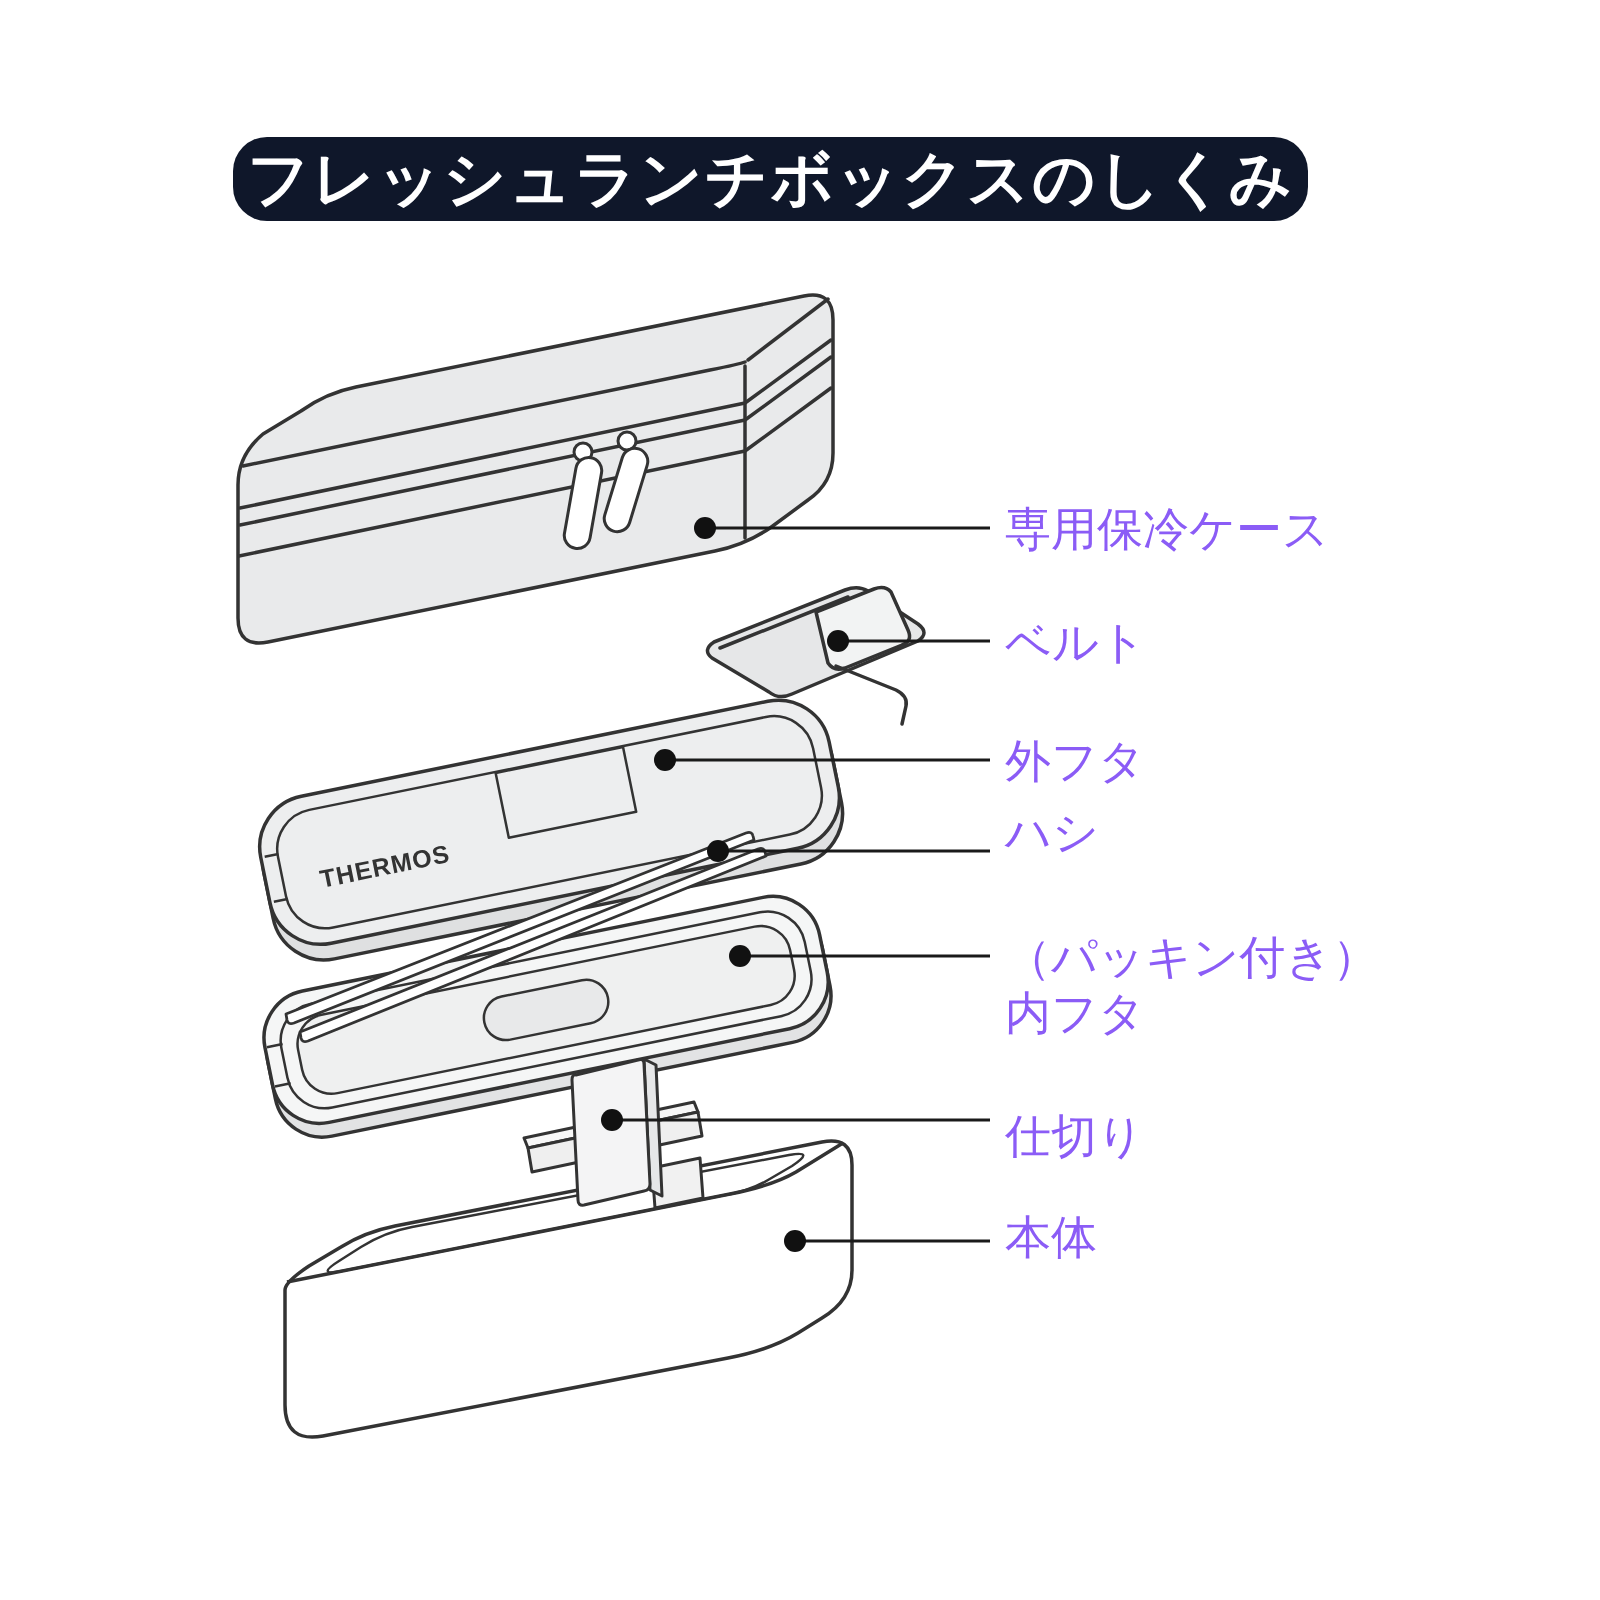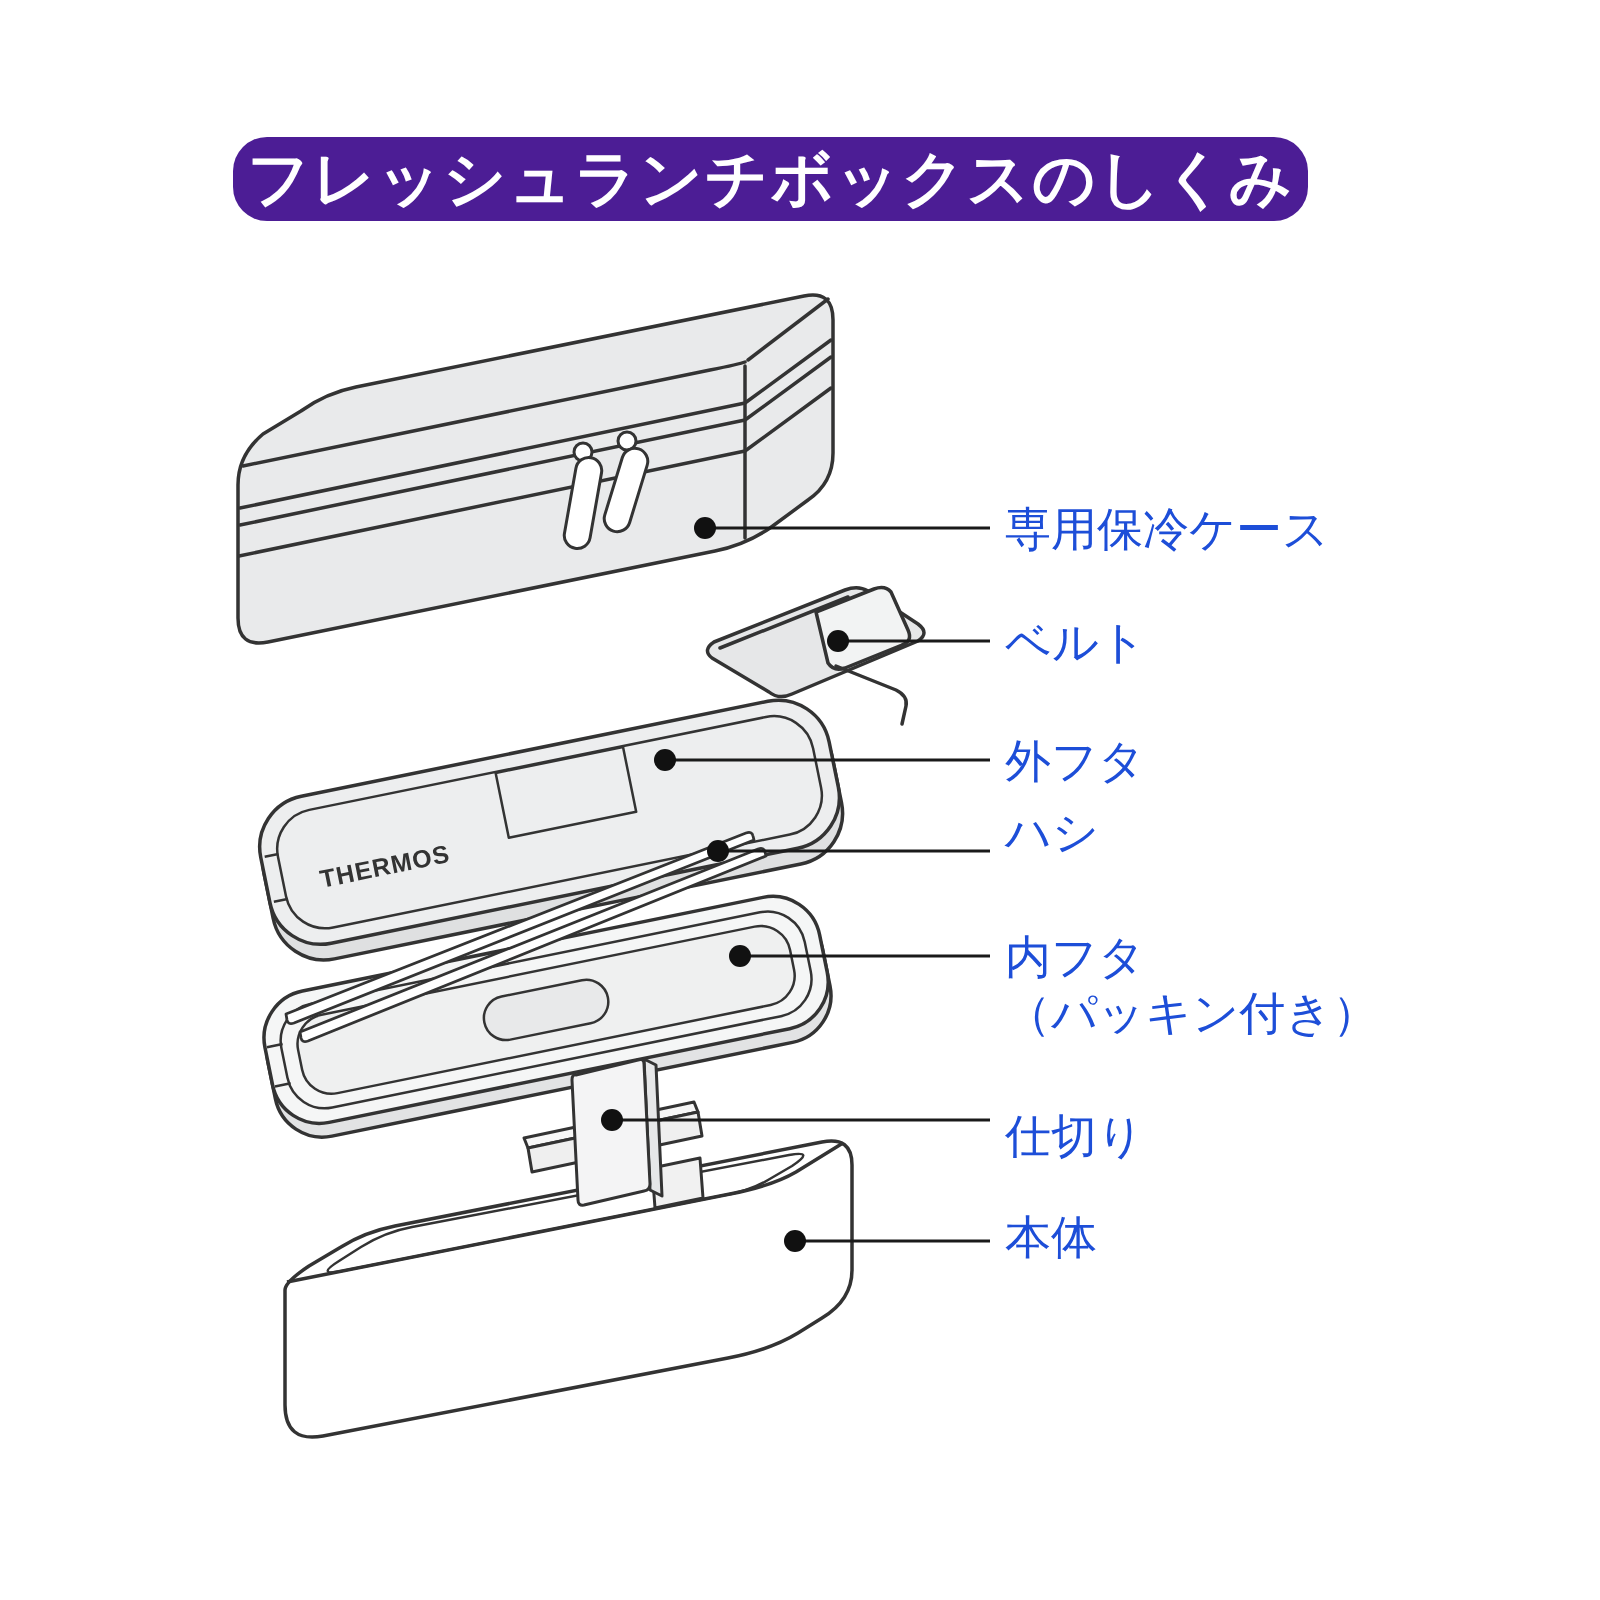--- a/index.html
+++ b/index.html
@@ -14,40 +14,40 @@
     height: 1600px;
     background: #ffffff;
     overflow: hidden;
   }
   .banner {
     position: absolute;
     left: 233px;
     top: 137px;
     width: 1075px;
     height: 84px;
-    background: #4c1d95;
+    background: #0f172a;
     border-radius: 34px;
     display: flex;
     align-items: flex-start;
     justify-content: center;
     color: #ffffff;
     font-size: 62px;
     font-weight: 700;
     letter-spacing: 2px;
     white-space: nowrap;
   }
   .diagram-svg {
     position: absolute;
     left: 0;
     top: 0;
   }
   .label {
     position: absolute;
     left: 1005px;
-    color: #1d4ed8;
+    color: #8b5cf6;
     font-size: 46px;
     font-weight: 500;
     line-height: 56px;
     white-space: nowrap;
   }
   .label span { display: block; }
 </style>
 </head>
 <body>
 
@@ -159,22 +159,22 @@
   <div class="label" style="top:614px">
     <span>ベルト</span>
   </div>
   <div class="label" style="top:733px">
     <span>外フタ</span>
   </div>
   <div class="label" style="top:804px">
     <span>ハシ</span>
   </div>
   <div class="label" style="top:929px">
+    <span>（パッキン付き）</span>
     <span>内フタ</span>
-    <span>（パッキン付き）</span>
   </div>
   <div class="label" style="top:1108px">
     <span>仕切り</span>
   </div>
   <div class="label" style="top:1209px">
     <span>本体</span>
   </div>
 
 </div>
 

